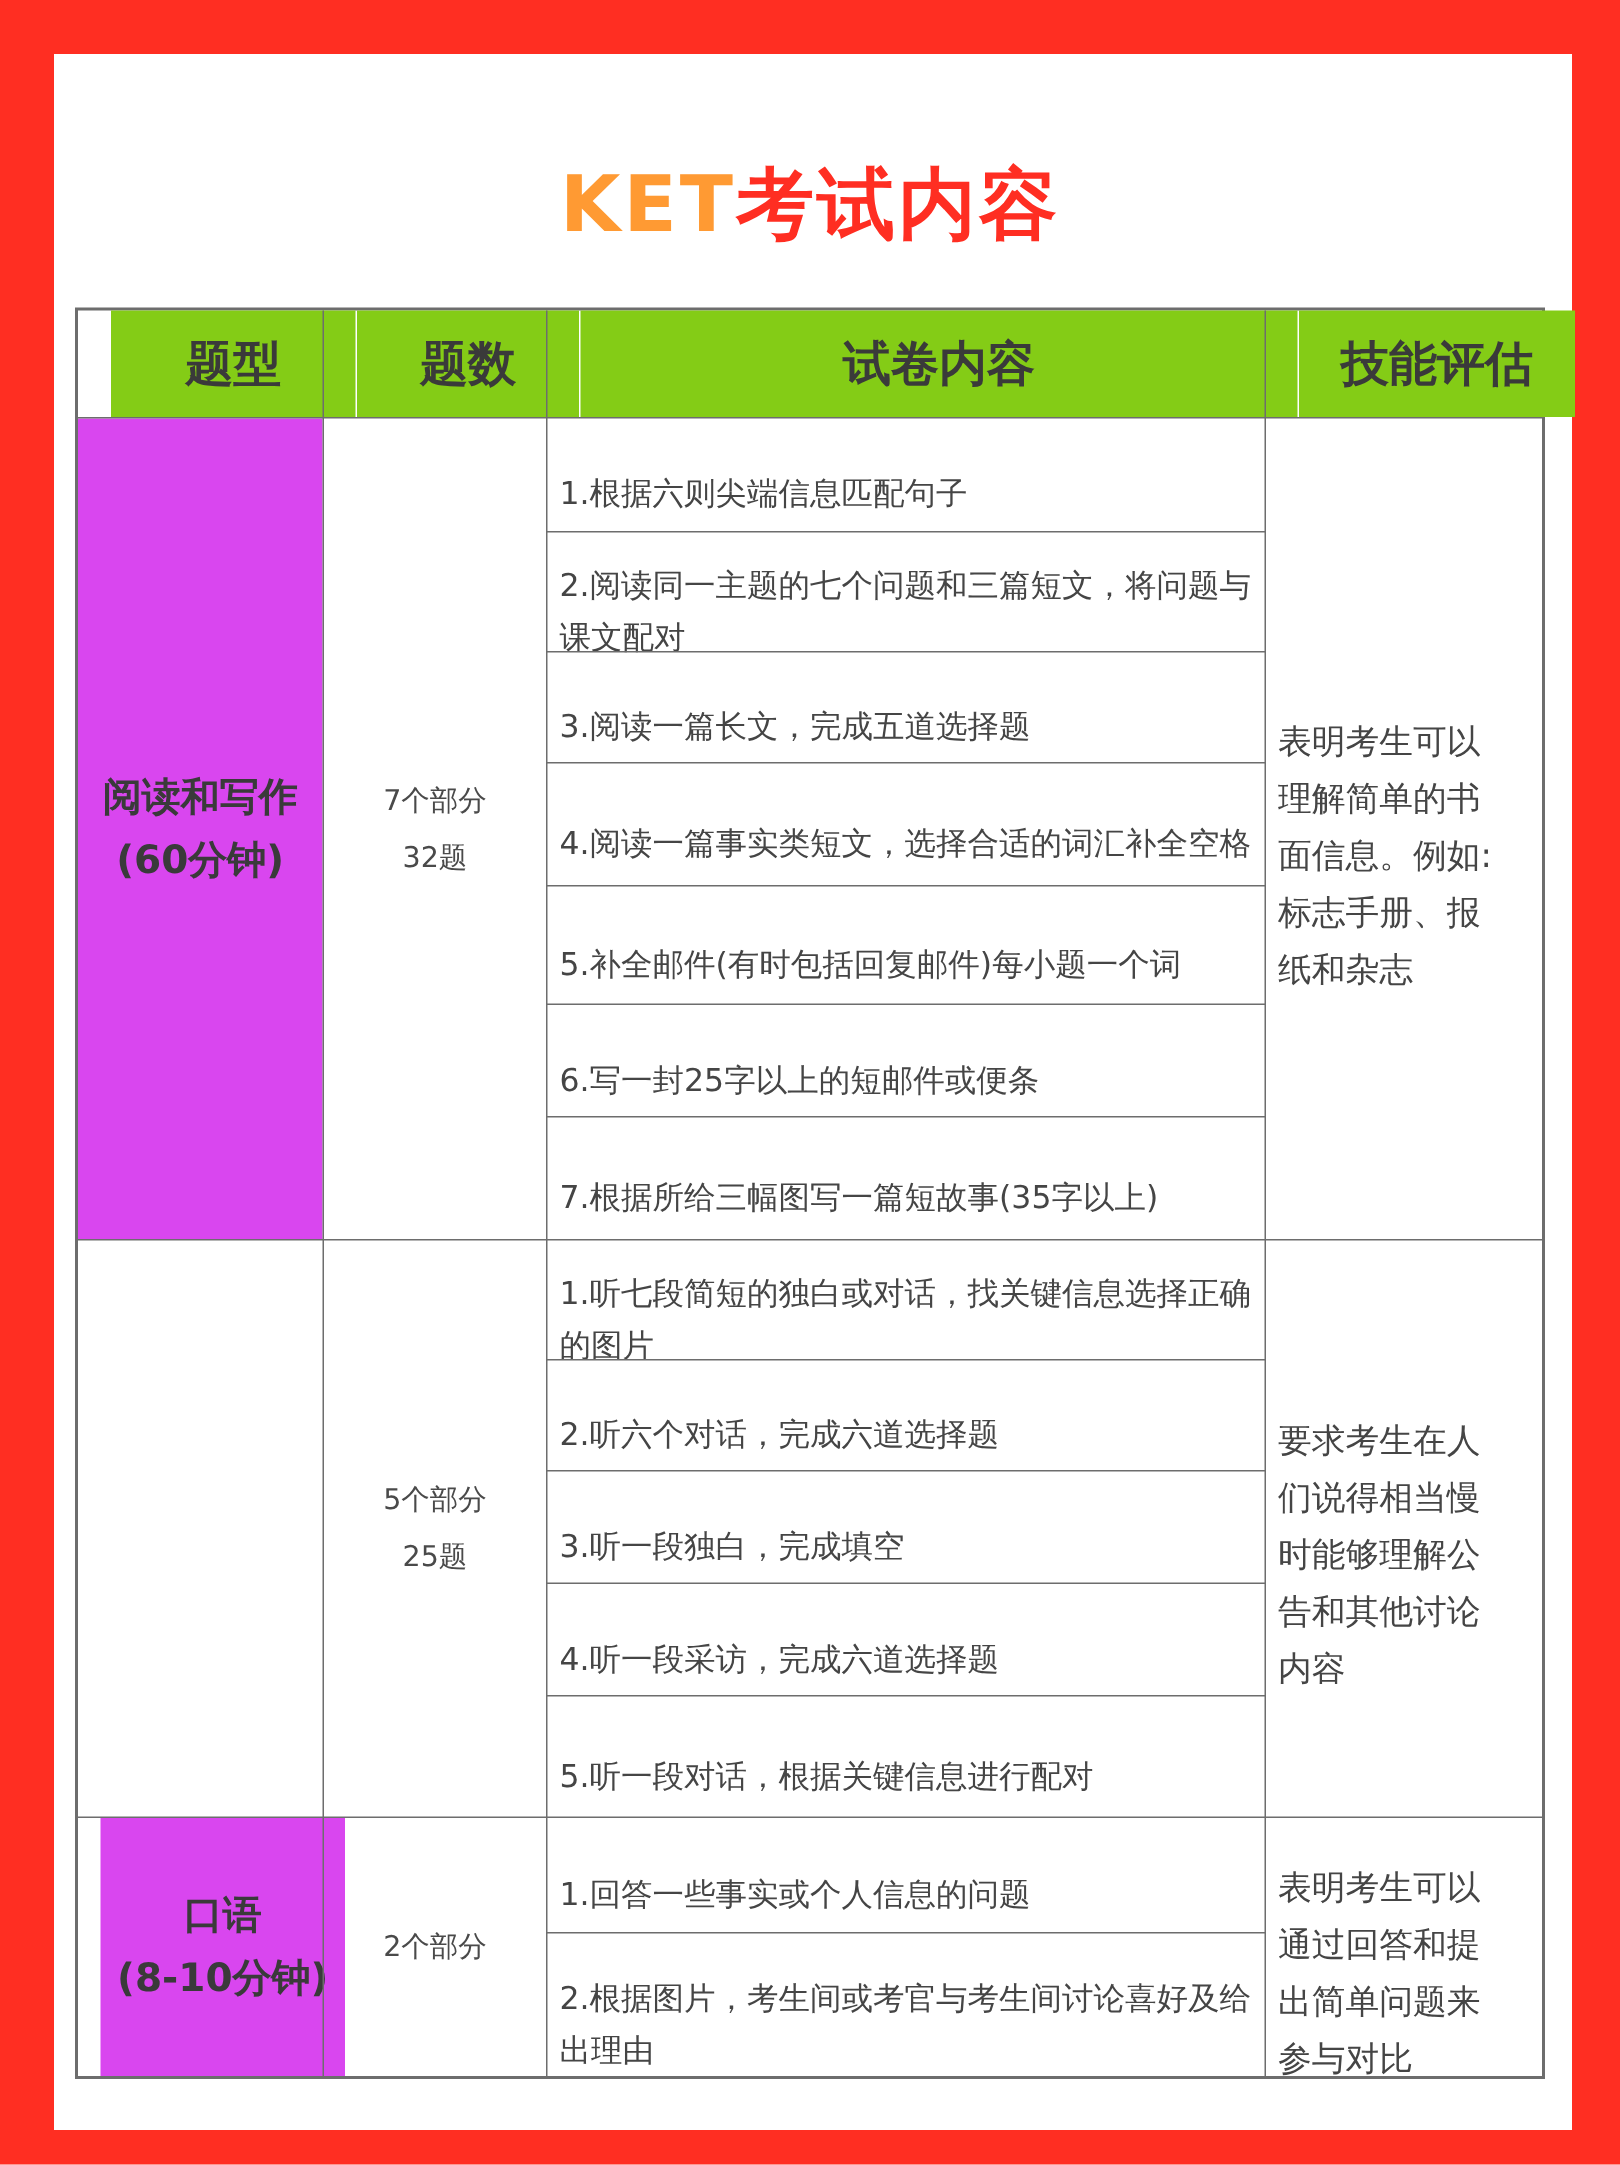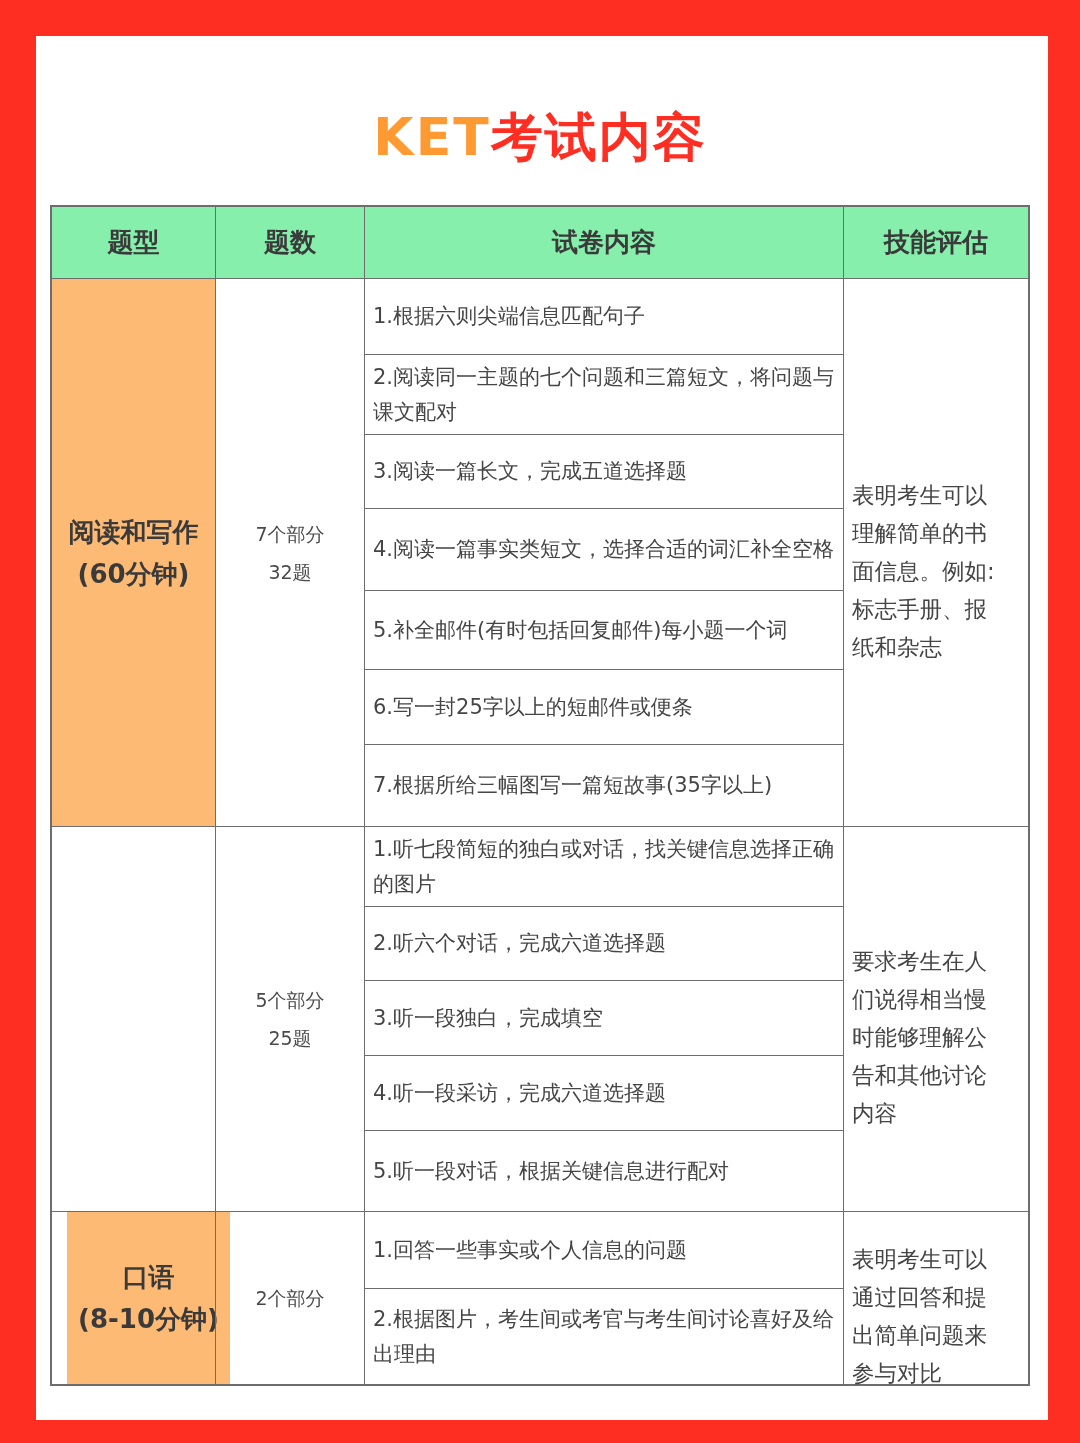--- a/index.html
+++ b/index.html
@@ -10,27 +10,27 @@
   .card { position:absolute; left:36px; top:36px; width:1012px; height:1384px; background:#ffffff; }
   .title { position:absolute; left:0; top:92px; width:1080px; text-align:center;
     font-size:52px; font-weight:bold; letter-spacing:2px; line-height:90px; }
   .title .ket { color:#ff9a33; }
   .title .rest { color:#ff2e22; }
   .tbl { position:absolute; left:50px; top:205px; width:980px; height:1181px;
     border:2px solid #6d6d6d; box-sizing:border-box; background:#fff; }
   .cell { position:absolute; box-sizing:border-box; color:#3b3b3b; }
   .vline { position:absolute; width:1px; background:#6d6d6d; }
   .hline { position:absolute; height:1px; background:#6d6d6d; }
-  .hdr { background:#86efac; display:flex; align-items:center; justify-content:center;
-    font-size:26px; font-weight:bold; color:#3a3a3a; }
-  .type { background:#fdba74; display:flex; flex-direction:column; align-items:center; justify-content:center;
+  .hdr { background:#84cc16; display:flex; align-items:center; justify-content:center;
+    font-size:32px; font-weight:bold; color:#3a3a3a;margin-left:22px; }
+  .type { background:#d946ef; display:flex; flex-direction:column; align-items:center; justify-content:center;
     font-size:26px; font-weight:bold; color:#3a3a3a; line-height:42px; text-align:center; }
   .count { display:flex; flex-direction:column; align-items:center; justify-content:center;
     font-size:19px; color:#4a4a4a; line-height:38px; text-align:center; }
-  .item { display:flex; align-items:center; padding:0 6px 0 8px; font-size:21px; line-height:35px; color:#454545; }
+  .item { display:flex; align-items:center; padding:0 6px 0 8px; font-size:21px; line-height:35px; color:#454545;margin-top:13px; }
   .skill { display:flex; align-items:center; padding:0 6px 0 8px; font-size:22.5px; line-height:38px; color:#454545; }
   .skill span { display:block; width:150px; word-break:break-all;margin-top:36px; }
 </style>
 </head>
 <body>
 
 <div class="card"></div>
 
 <div class="title">
   <span class="ket">KET</span><span class="rest">考试内容</span>

